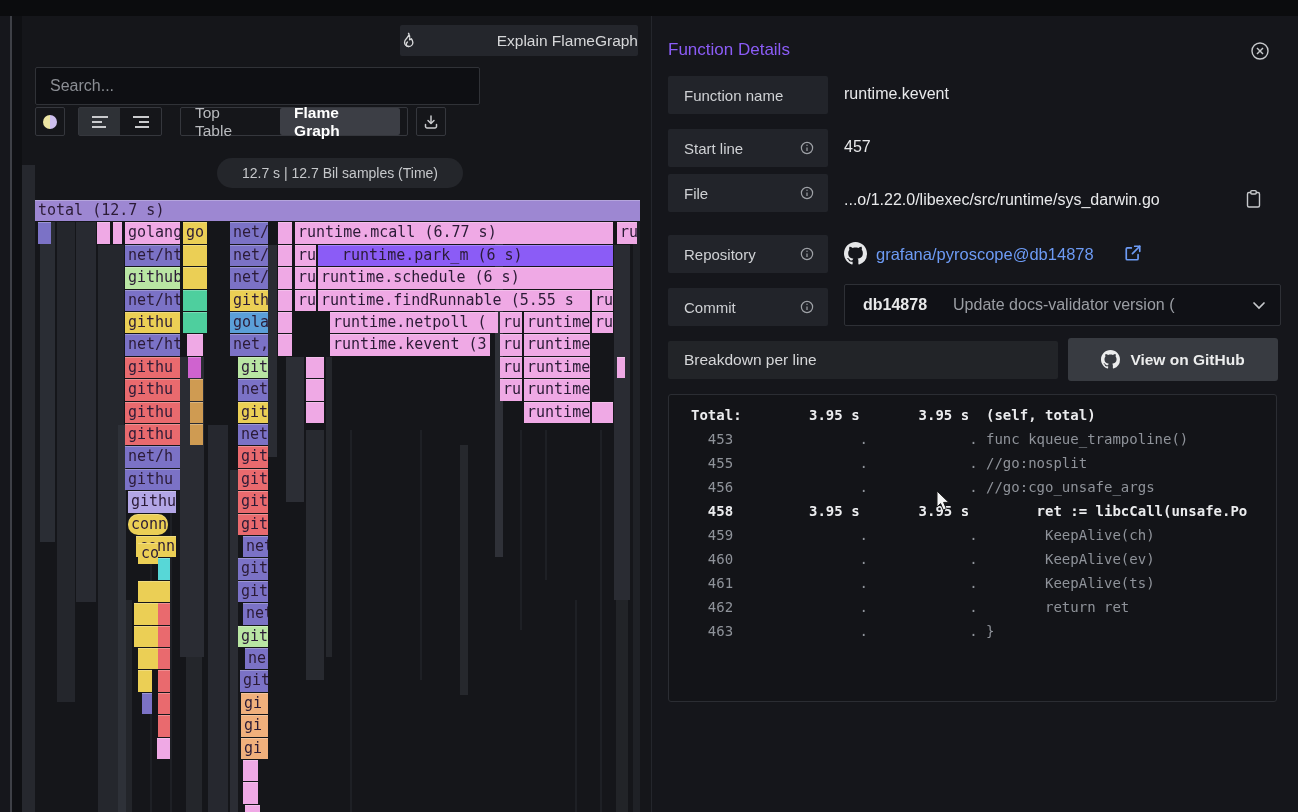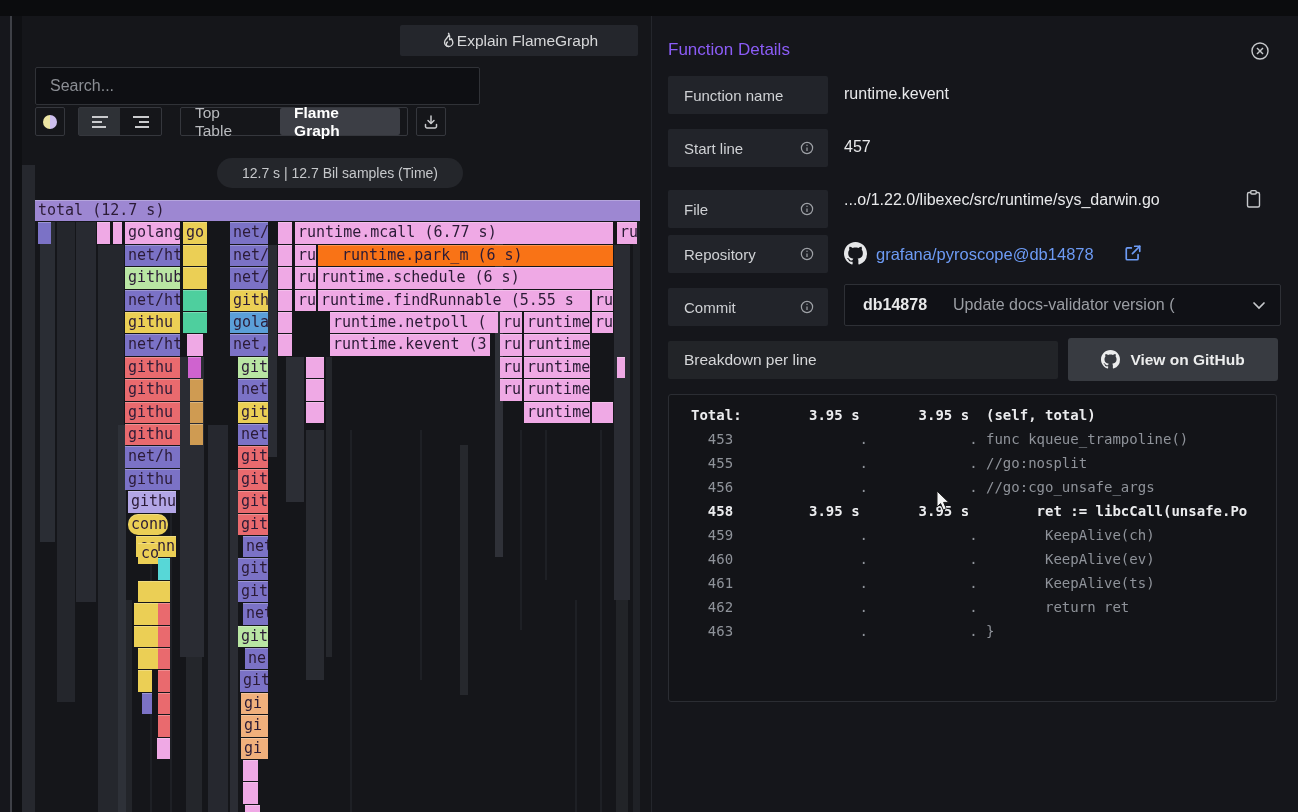--- a/index.html
+++ b/index.html
@@ -11,21 +11,21 @@
   #top-strip   { left:0; top:0; width:1298px; height:16px; background:#0b0c0e; }
   #left-strip  { left:0; top:16px; width:10px; height:796px; background:#16171c; }
   #left-line   { left:10px; top:16px; width:2px; height:796px; background:#3e4046; }
   #left-gap    { left:12px; top:16px; width:10px; height:796px; background:#0f1013; }
   #flame-panel { left:22px; top:16px; width:629px; height:796px; background:#15161a; }
   #panel-divider { left:651px; top:16px; width:1px; height:796px; background:#24262c; }
   #right-panel { left:652px; top:16px; width:646px; height:796px; background:#15161b; }
 
   
   #explain-btn { left:400px; top:25px; width:238px; height:31px; background:#24262c;
-    border-radius:2px; display:flex; align-items:center; justify-content:center; 
+    border-radius:2px; display:flex; align-items:center; justify-content:space-between; 
     color:#d6d7d9; font-size:15.5px; cursor:pointer; }
 
   
   #search-input { left:35px; top:67px; width:445px; height:38px; background:#0e0f13;
     border:1px solid #303237; border-radius:2px; color:#c9cbce; font-size:16px;
     padding:0 14px; font-family:"Liberation Sans",sans-serif; }
   #search-input::placeholder { color:#8b8e94; }
 
   
   .tool-box { border:1px solid #35373d; border-radius:2px; background:transparent;
@@ -198,21 +198,21 @@
     <div class="fbar" style="left: 148px; top: 22.4px; width: 24px; background: rgb(235, 207, 85);">go</div>
     <div class="fbar" style="left: 195px; top: 22.4px; width: 38px; background: rgb(123, 114, 198);">net/</div>
     <div class="fbar" style="left: 243px; top: 22.4px; width: 14px; background: rgb(239, 169, 229);"></div>
     <div class="fbar" style="left: 260px; top: 22.4px; width: 318px; background: rgb(239, 169, 229);">runtime.mcall (6.77 s)</div>
     <div class="fbar" style="left: 582px; top: 22.4px; width: 20px; background: rgb(239, 169, 229);">ru</div>
     <div class="fbar" style="left: 90px; top: 44.8px; width: 55px; background: rgb(123, 114, 198);">net/ht</div>
     <div class="fbar" style="left: 148px; top: 44.8px; width: 24px; background: rgb(235, 207, 85);"></div>
     <div class="fbar" style="left: 195px; top: 44.8px; width: 38px; background: rgb(123, 114, 198);">net/</div>
     <div class="fbar" style="left: 243px; top: 44.8px; width: 14px; background: rgb(239, 169, 229);"></div>
     <div class="fbar" style="left: 260px; top: 44.8px; width: 21px; background: rgb(239, 169, 229);">run</div>
-    <div class="fbar" style="left: 283px; top: 44.8px; width: 295px; background: #f97316; padding-left: 24px;">runtime.park_m (6 s)</div>
+    <div class="fbar" style="left: 283px; top: 44.8px; width: 295px; background: #8b5cf6; padding-left: 24px;">runtime.park_m (6 s)</div>
     <div class="fbar" style="left: 90px; top: 67.2px; width: 55px; background: rgb(185, 230, 163);">github</div>
     <div class="fbar" style="left: 148px; top: 67.2px; width: 24px; background: rgb(235, 207, 85);"></div>
     <div class="fbar" style="left: 195px; top: 67.2px; width: 38px; background: rgb(123, 114, 198);">net/</div>
     <div class="fbar" style="left: 243px; top: 67.2px; width: 14px; background: rgb(239, 169, 229);"></div>
     <div class="fbar" style="left: 260px; top: 67.2px; width: 21px; background: rgb(239, 169, 229);">run</div>
     <div class="fbar" style="left: 283px; top: 67.2px; width: 295px; background: rgb(239, 169, 229);">runtime.schedule (6 s)</div>
     <div class="fbar" style="left: 90px; top: 89.6px; width: 55px; background: rgb(123, 114, 198);">net/ht</div>
     <div class="fbar" style="left: 148px; top: 89.6px; width: 24px; background: rgb(78, 207, 158);"></div>
     <div class="fbar" style="left: 195px; top: 89.6px; width: 38px; background: rgb(235, 207, 85);">gith</div>
     <div class="fbar" style="left: 243px; top: 89.6px; width: 14px; background: rgb(239, 169, 229);"></div>
@@ -316,21 +316,21 @@
   <span>
     <svg width="14" height="14" viewBox="0 0 14 14" fill="none" stroke="#9fa2a7" stroke-width="1.2">
       <circle cx="7" cy="7" r="5.6"></circle>
         <line x1="7" y1="6.4" x2="7" y2="10"></line>
         <circle cx="7" cy="4.2" r="0.7" fill="#9fa2a7" stroke="none"></circle>
     </svg>
   </span>
 </div>
 <div class="field-value" style="top:138px;">457</div>
 
-<div class="field-label" style="top:190px;">
+<div class="field-label" style="top:174px;">
   <span>File</span>
   <span class="spacer"></span>
   <span>
     <svg width="14" height="14" viewBox="0 0 14 14" fill="none" stroke="#9fa2a7" stroke-width="1.2">
       <circle cx="7" cy="7" r="5.6"></circle>
         <line x1="7" y1="6.4" x2="7" y2="10"></line>
         <circle cx="7" cy="4.2" r="0.7" fill="#9fa2a7" stroke="none"></circle>
     </svg>
   </span>
 </div>

